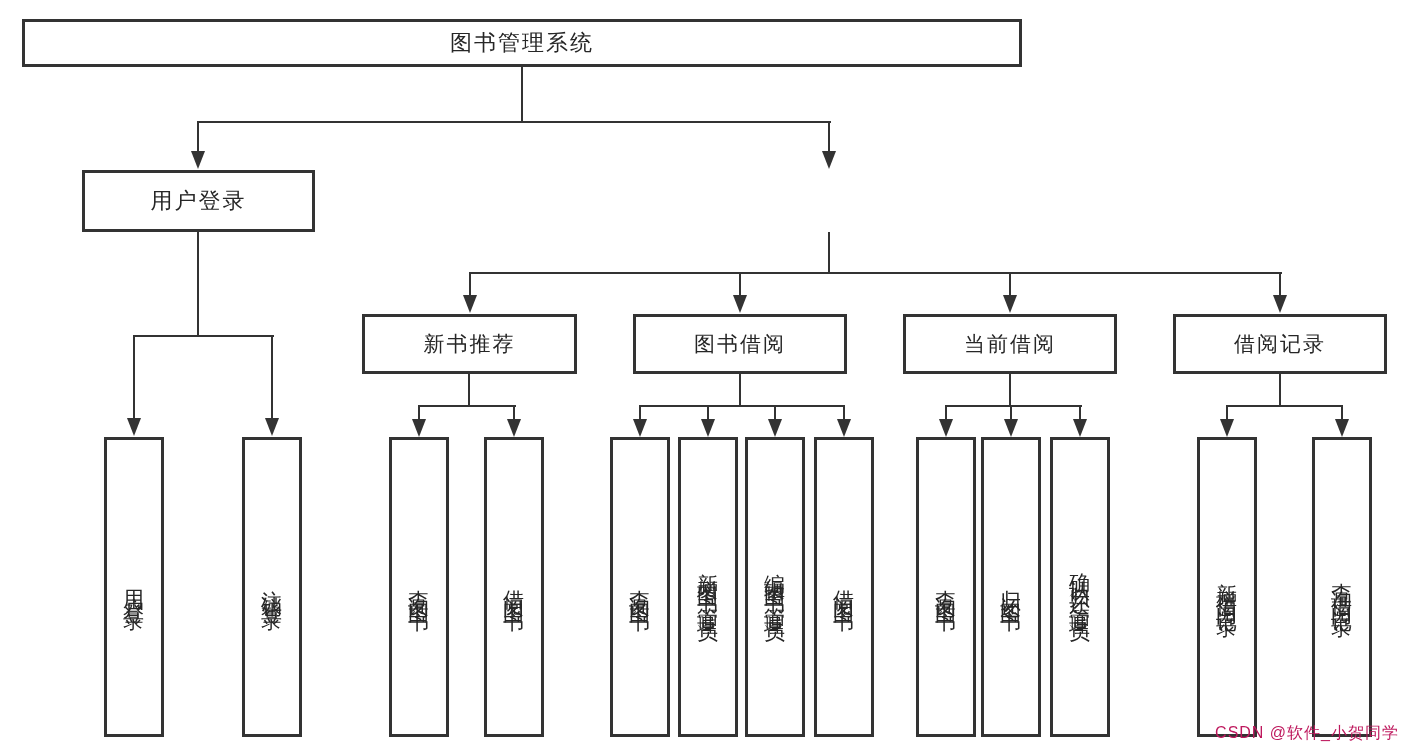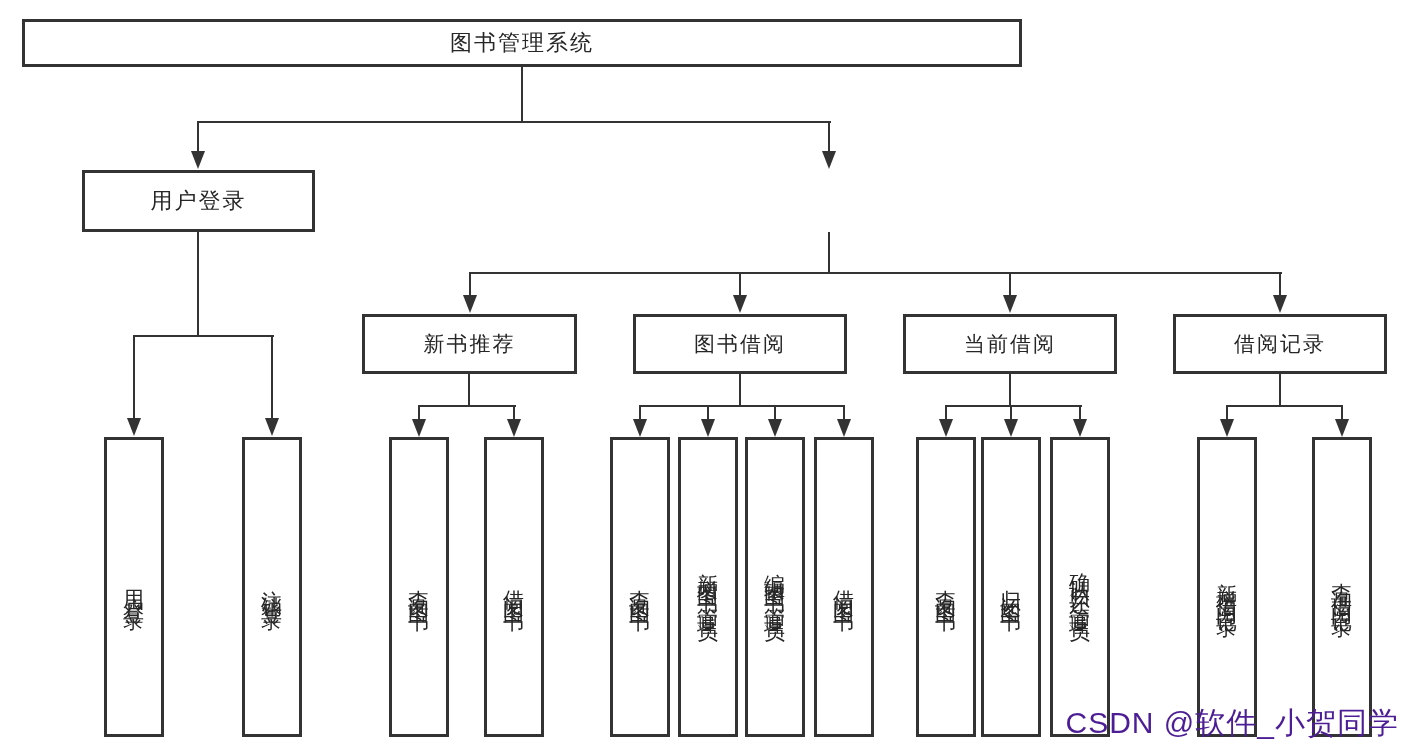--- a/index.html
+++ b/index.html
@@ -58,22 +58,22 @@
     height: 0;
     border-left: 7px solid transparent;
     border-right: 7px solid transparent;
     border-top: 18px solid #333333;
     z-index: 1;
   }
   .watermark {
     position: absolute;
     right: 6px;
     bottom: 3px;
-    font-size: 30px;
-    color: #4c1d95;
+    font-size: 16px;
+    color: #be185d;
     letter-spacing: 1px;
     z-index: 5;
     white-space: nowrap;
   }
 </style>
 </head>
 <body>
 
 <div class="canvas">
 

